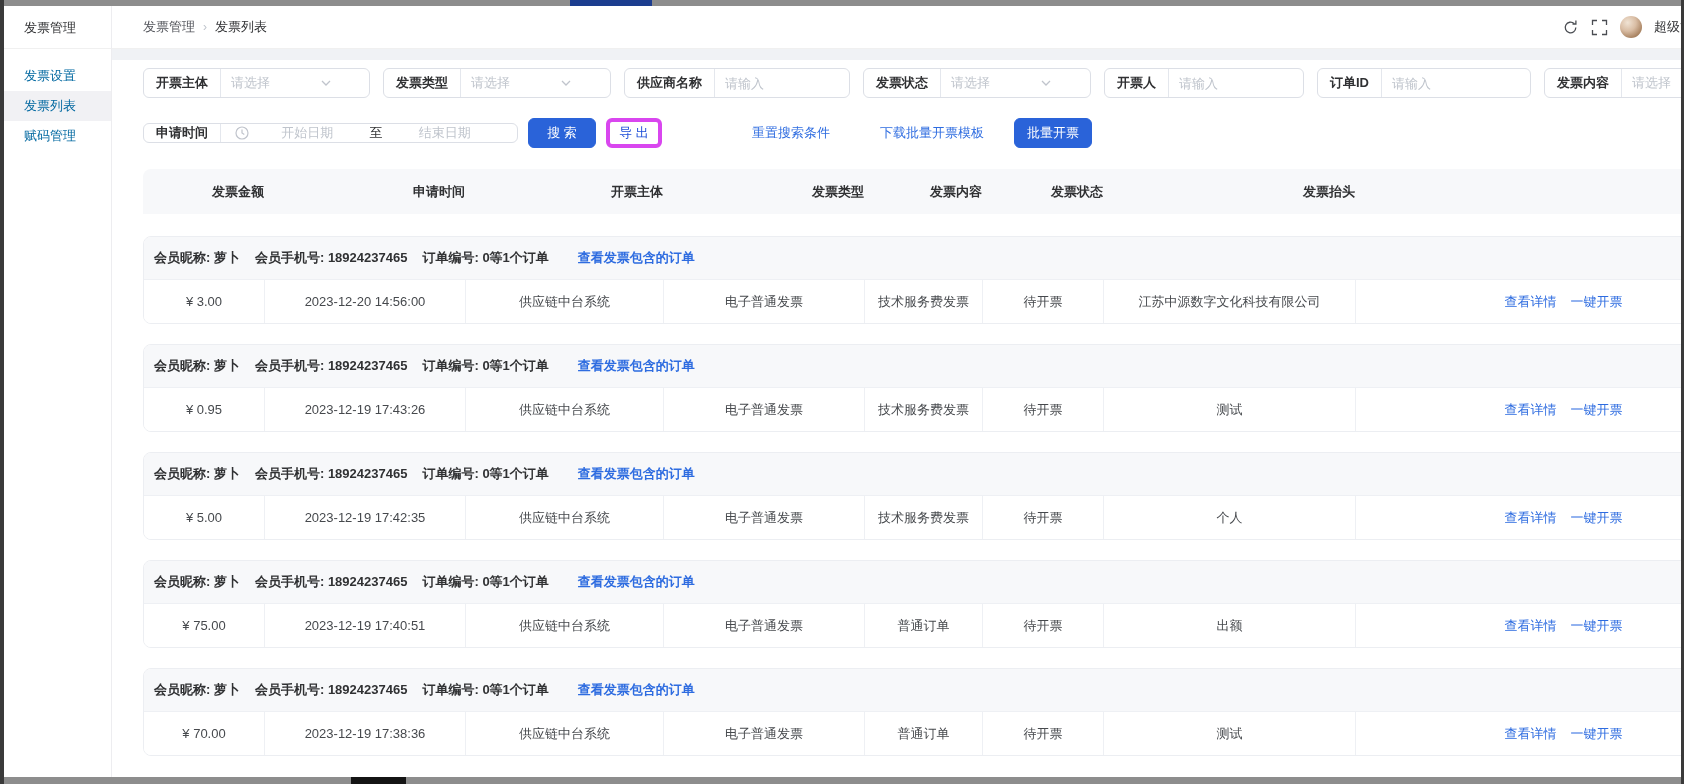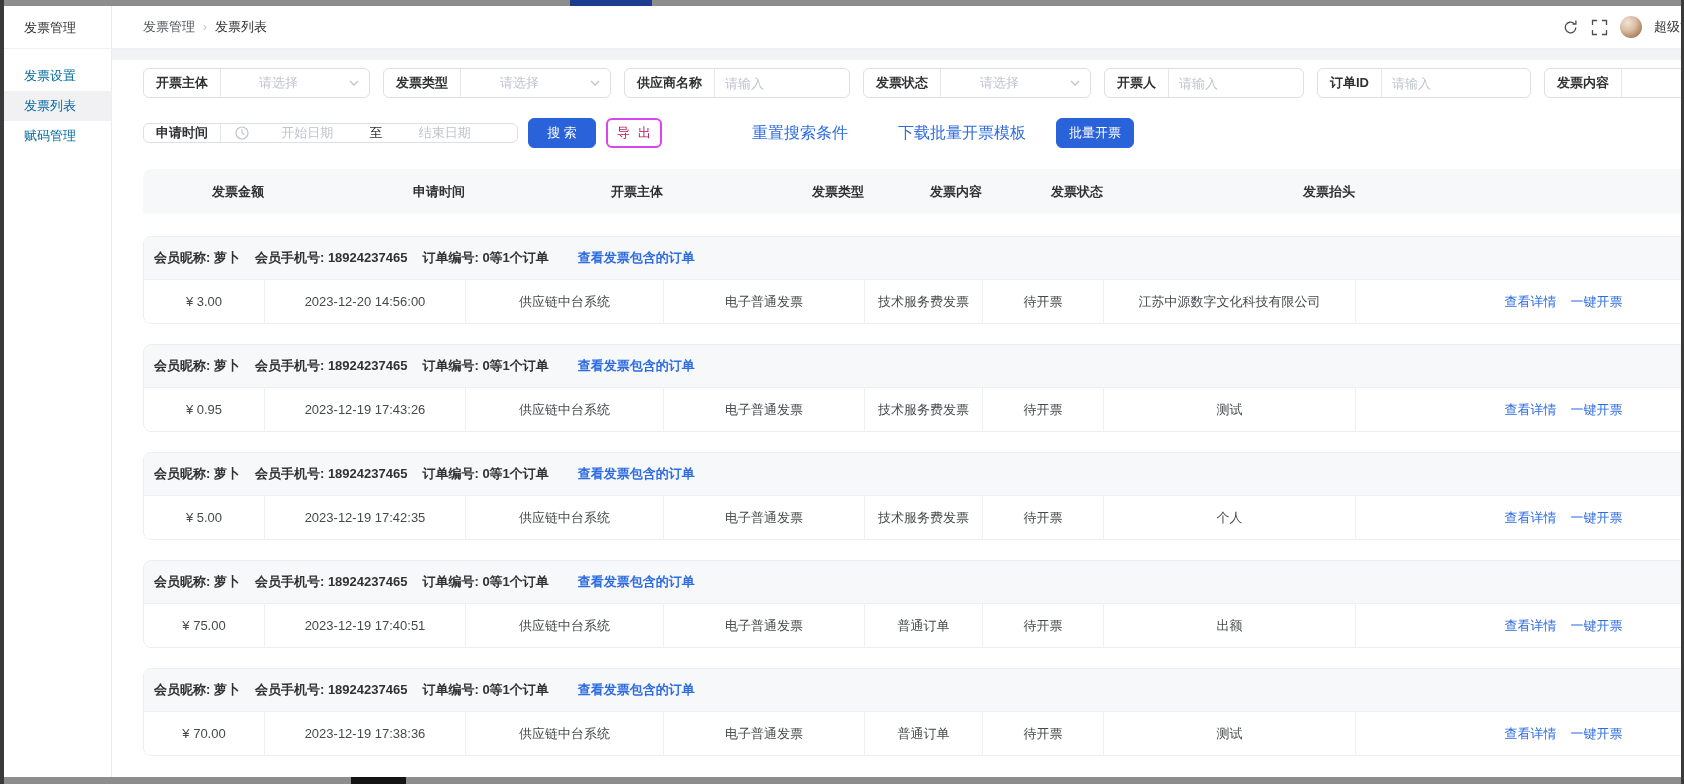--- a/index.html
+++ b/index.html
@@ -37,40 +37,40 @@
   .username { font-size:13px; color:#303133; white-space:nowrap; }
 
   .gray-band { height:11px; flex-shrink:0; background:#f0f2f5; }
 
   .content { flex:1; padding:8px 0 0 31px; overflow:hidden; white-space:nowrap; }
 
   
   .filters-row1 { display:flex; gap:13px; height:30px; }
   .fgroup { display:flex; align-items:stretch; border:1px solid #dcdfe6; border-radius:6px; background:#fff; flex-shrink:0; overflow:hidden; }
   .flabel { display:flex; align-items:center; padding:0 12px; font-size:13px; font-weight:700; color:#303133; border-right:1px solid #e4e7ed; white-space:nowrap; }
-  .fvalue { display:flex; align-items:center; justify-content:flex-end; padding:0 10px; font-size:13px; color:#bfc4cc; flex:1;gap:45px; }
+  .fvalue { display:flex; align-items:center; justify-content:flex-start; padding:0 10px; font-size:13px; color:#bfc4cc; flex:1;gap:45px; }
   .finput { border:none; outline:none; width:100%; font-size:13px; color:#303133; background:transparent; font-family:inherit; }
   .finput::placeholder { color:#bfc4cc; }
   .chev { width:10px; height:6px; flex-shrink:0; margin-left:6px; }
   .w1{width:227px}.w2{width:228px}.w3{width:226px}.w4{width:228px}.w5{width:200px}.w6{width:214px}.w7{width:300px}
 
   .filters-row2 { display:flex; align-items:center; height:30px; margin-top:20px; }
   .date-group { width:375px; flex-shrink:0; }
   .date-value { flex:1; display:flex; align-items:center; padding:0 14px; font-size:13px; }
   .clock { width:14px; height:14px; flex-shrink:0; }
   .dstart,.dend { flex:1; text-align:center; color:#bfc4cc; }
   .dto { color:#303133; padding:0 4px; }
 
   .btn { height:30px; border-radius:6px; font-size:13px; display:inline-flex; align-items:center; justify-content:center; cursor:pointer; flex-shrink:0; font-family:inherit; }
   .btn-primary { background:#2a63d9; color:#fff; border:1px solid #2a63d9; }
-  .btn-plain { background:#fff; color:#be185d; border:2px solid #d946ef;font-family:Liberation Mono, monospace; }
+  .btn-plain { background:#fff; color:#1d4ed8; border:4px solid #d946ef; }
   .btn-search { width:68px; margin-left:10px; }
   .btn-export { width:56px; margin-left:10px; }
   .btn-batch { width:78px; margin-left:30px; }
-  .tlink { color:#2e6ce0; font-size:16px; cursor:pointer; text-decoration:none; }
+  .tlink { color:#2e6ce0; font-size:13px; cursor:pointer; text-decoration:none; }
   .link-reset { margin-left:90px; }
   .link-template { margin-left:50px; }
 
   
   .thead { display:flex; align-items:center; height:45px; margin-top:21px; width:1627px; background:#f7f8fa; border-radius:8px 8px 0 0; font-size:13px; font-weight:700; color:#303133; }
   .th { text-align:right; flex-shrink:0; }
   .c1{width:121px}.c2{width:201px}.c3{width:198px}.c4{width:201px}.c5{width:118px}.c6{width:121px}.c7{width:252px}.c8{width:415px}
 
   .group-card { width:1627px; border:1px solid #eceef2; border-radius:8px; margin-top:20px; overflow:hidden; background:#fff; }
   .group-card.first { margin-top:22px; }

